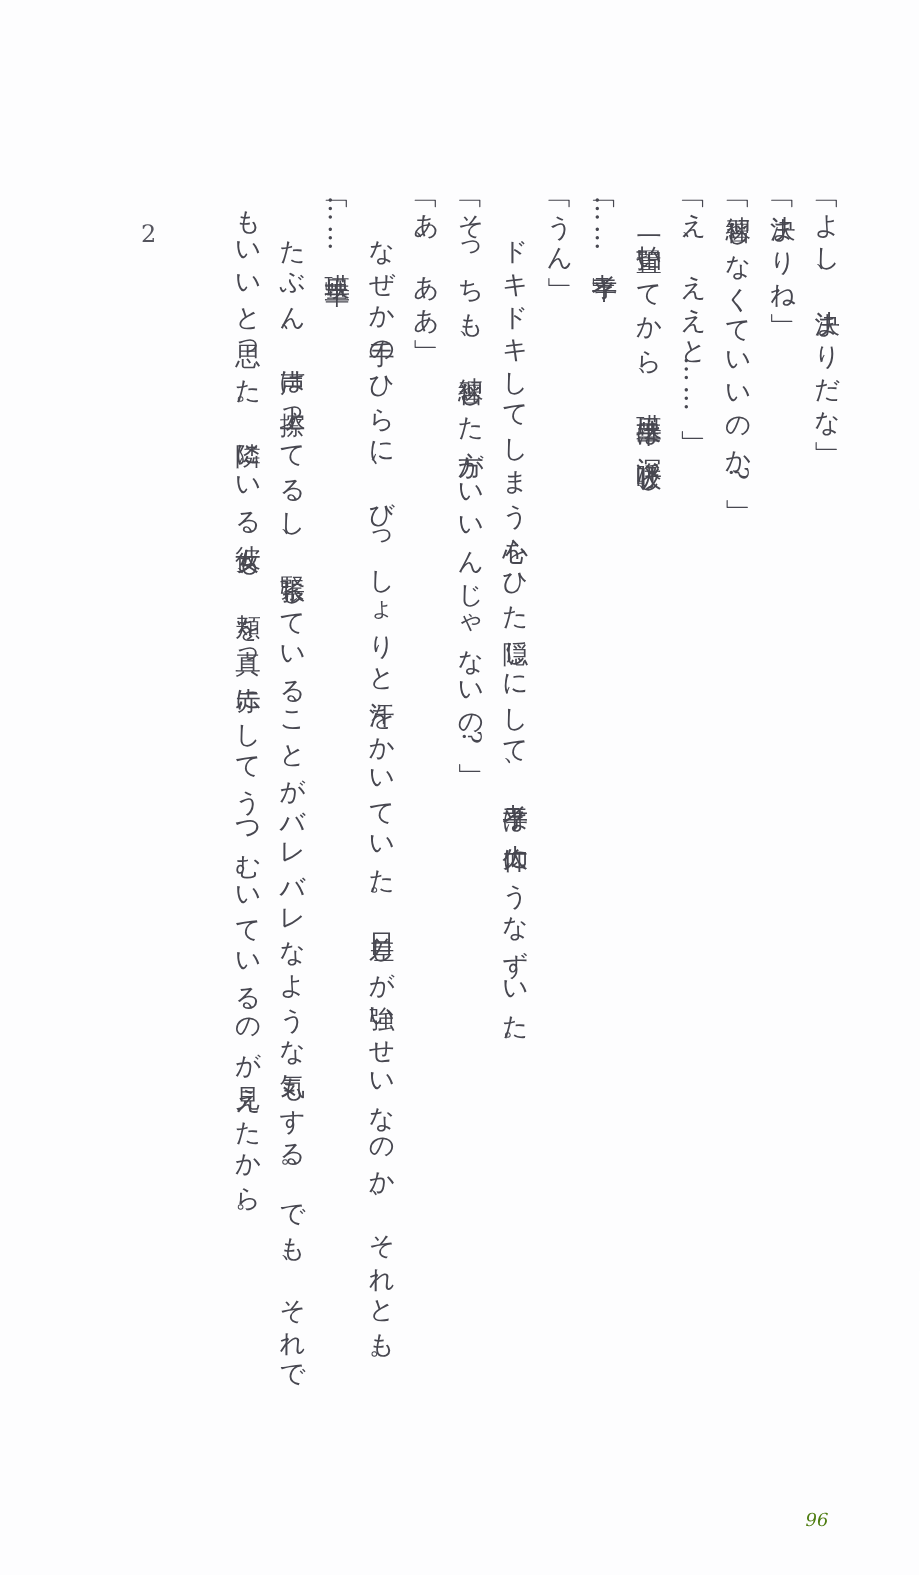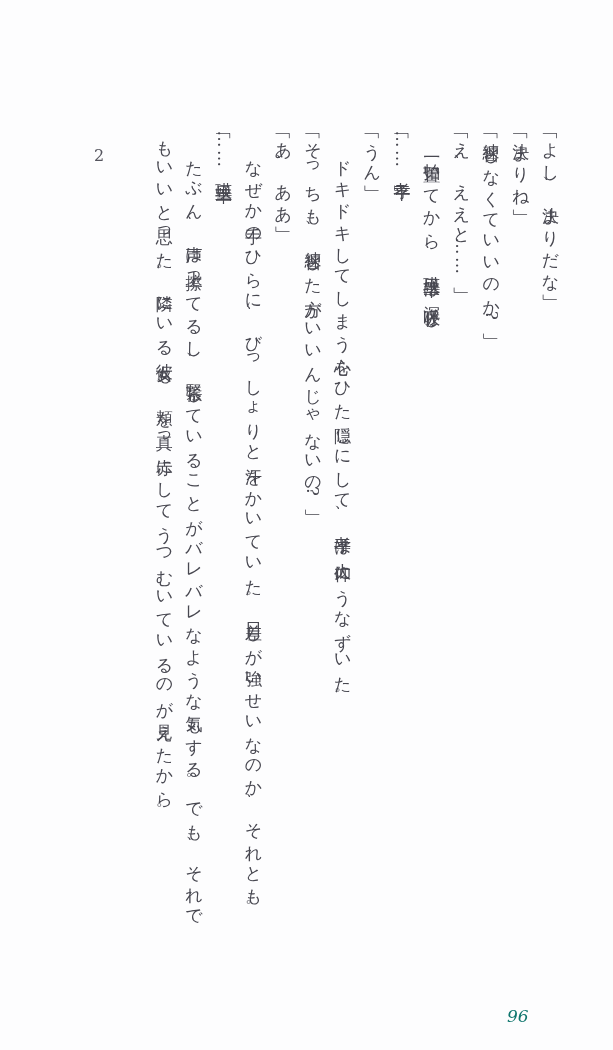--- a/index.html
+++ b/index.html
@@ -37,25 +37,25 @@
   }
   .section-number {
     position: absolute;
     left: 94px;
     top: 146px;
     font-size: 16px;
     color: #55555e;
   }
   .page-number {
     position: absolute;
-    left: 507px;
+    left: 537px;
     top: 1006px;
-    font-size: 17px;
+    font-size: 12px;
     font-style: italic;
-    color: #0f766e;
+    color: #4d7c0f;
   }
 </style>
 </head>
 <body>
 
 <div class="book-page">
 
   <span class="section-number">2</span>
 
   <div class="vertical-text">

